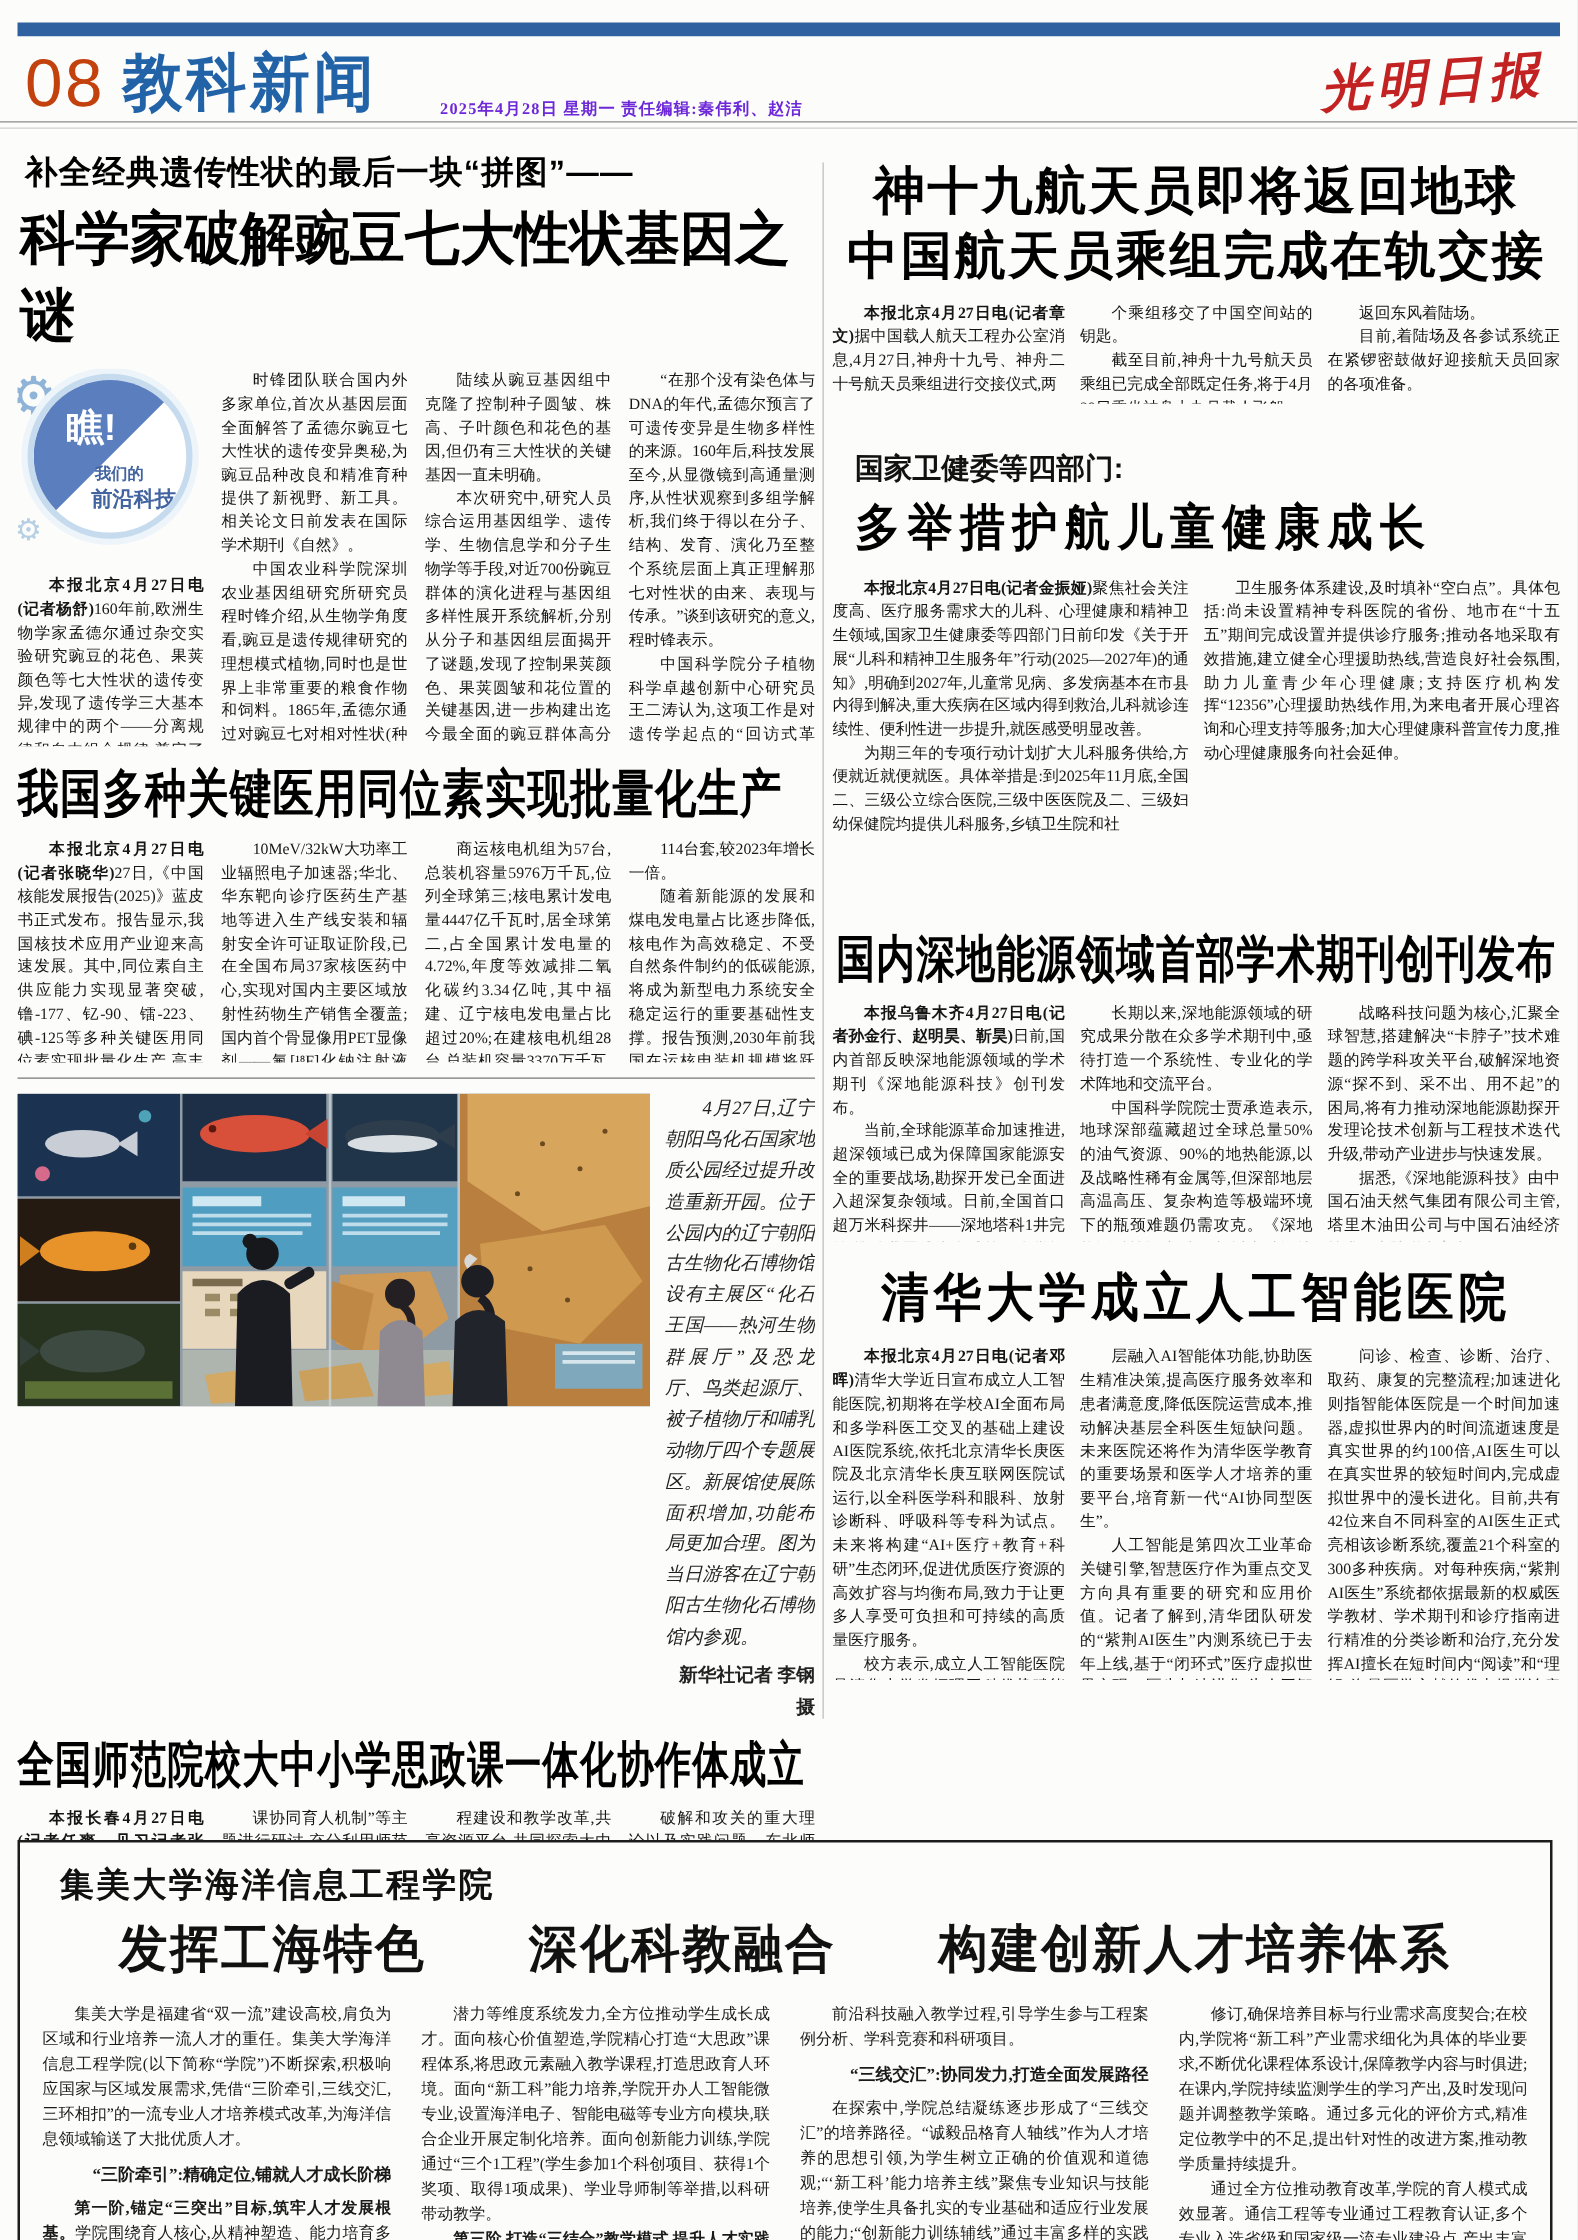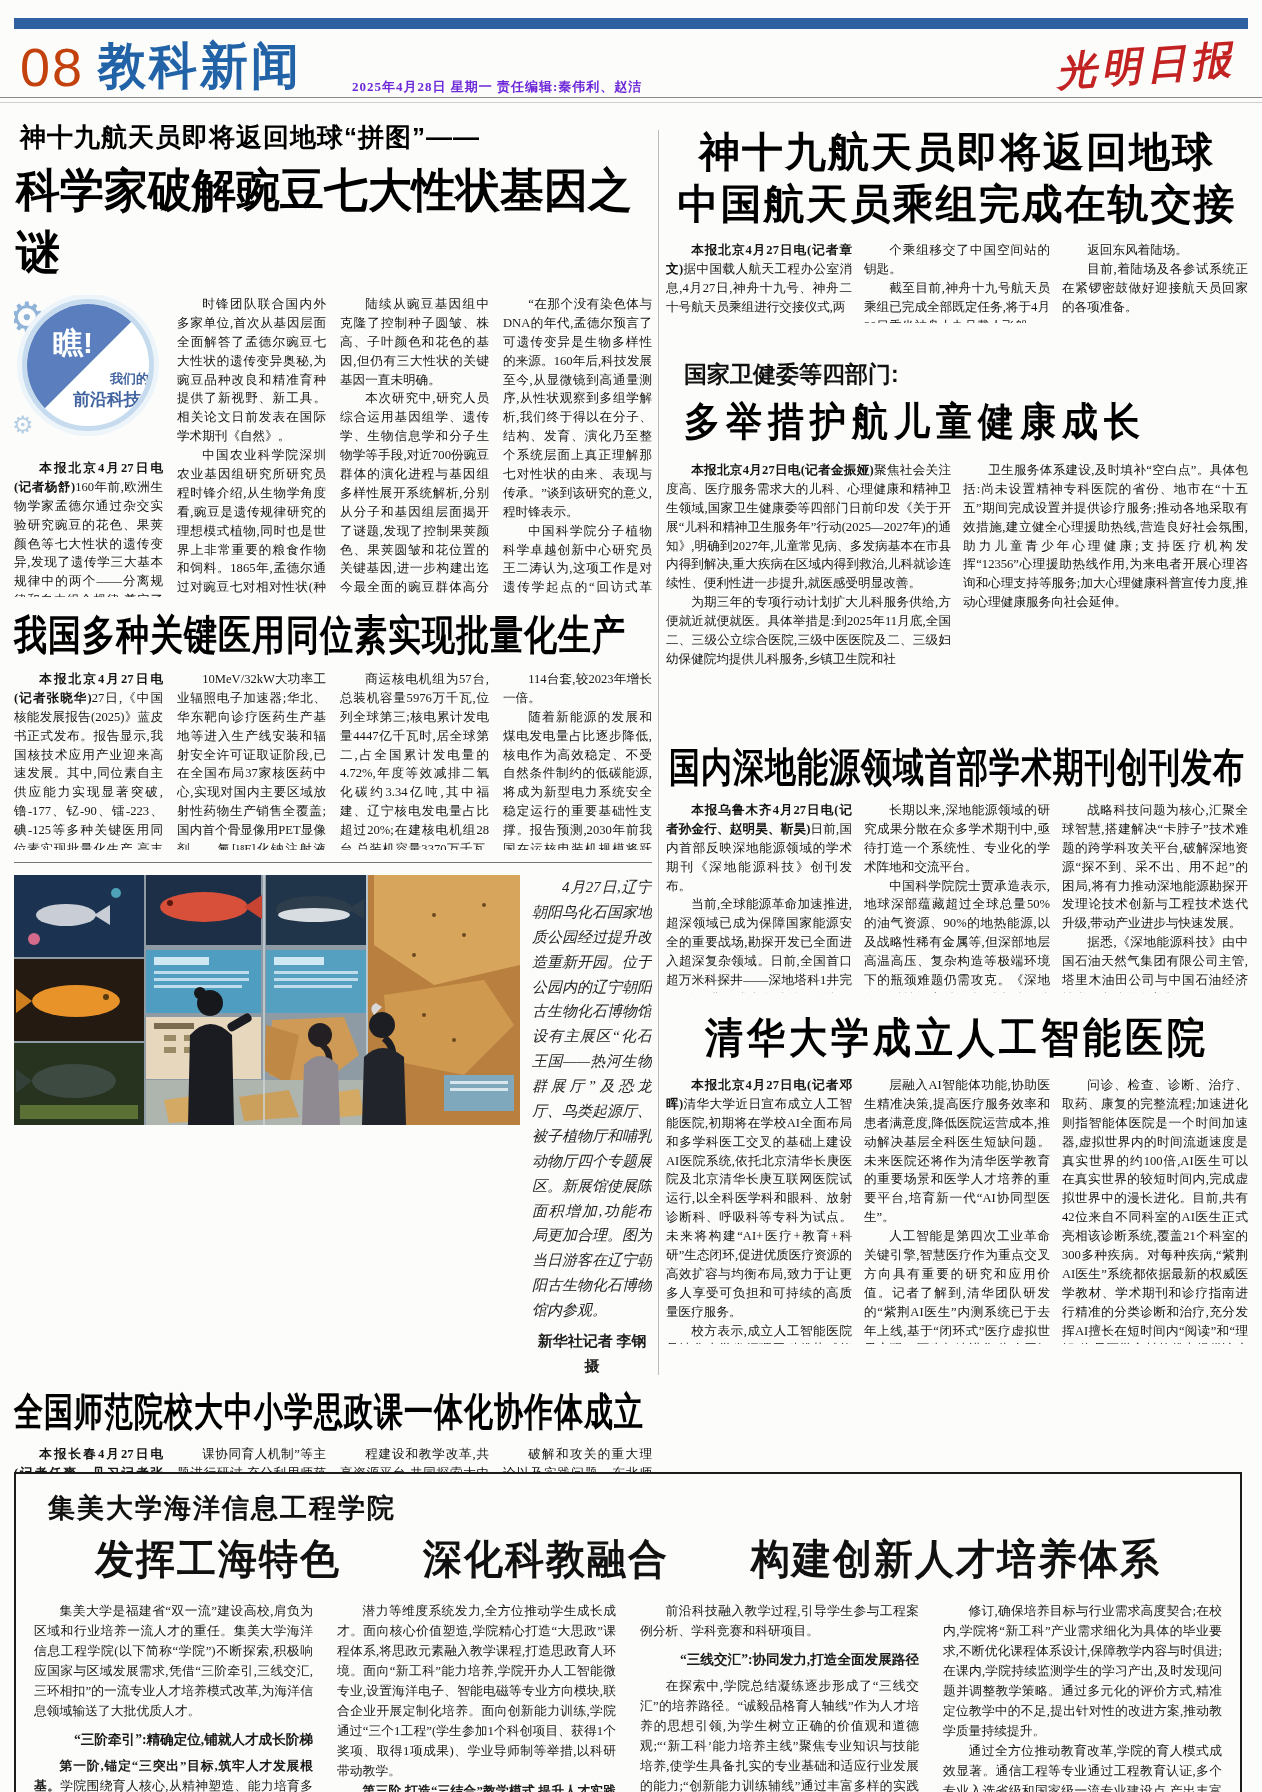--- a/index.html
+++ b/index.html
@@ -31,37 +31,37 @@
   .hl-space{font-size:41px;text-align:center;line-height:1.28;margin:22px 0 10px;letter-spacing:2px;}
   .hl-child{font-size:36px;margin:4px 0 14px 18px;letter-spacing:6px;transform:scaleY(1.1);transform-origin:left;}
   .kick-child{font-family:"Liberation Sans",sans-serif;font-weight:bold;font-size:23px;margin:36px 0 8px 18px;}
   .hl-deep{font-size:31px;text-align:center;margin:24px 0 12px;letter-spacing:1px;transform:scaleY(1.3);}
   .hl-tsin{font-size:38px;text-align:center;margin:20px 0 12px;letter-spacing:4px;transform:scaleY(1.1);}
   
   .cols{display:flex;gap:14px;overflow:hidden;}
   .col{flex:1 1 0;font-size:12.6px;line-height:1.5;text-align:justify;overflow:hidden;color:#151515;}
   .blk-p{margin:0;text-indent:2em;}
   .blk-h{margin:7px 0;font-weight:bold;text-align:right;text-indent:0;}
-  .blk-sig{margin:6px 0 0;text-align:center;text-indent:0;font-weight:bold;}
+  .blk-sig{margin:6px 0 0;text-align:right;text-indent:0;font-weight:bold;}
   .h-art1{height:302px;}
   .h-iso{height:180px;}
   .h-siz{height:168px;}
   .h-space{height:82px;}
   .h-child{height:262px;}
   .h-deep{height:192px;}
   .h-tsin{height:268px;}
   .midrule{border:none;border-top:1px solid #777;margin:12px 0 12px;}
   
   .badge-wrap{position:relative;height:158px;margin-bottom:6px;}
   .badge-circle{position:absolute;left:8px;top:4px;width:122px;height:122px;border-radius:50%;
       background:#fff;border:5px solid #c6dcee;box-shadow:0 0 0 5px #eef5fa;overflow:hidden;}
   .badge-half{position:absolute;inset:0;background:#5b7fbe;clip-path:polygon(0 0,100% 0,0 100%);}
   .badge-qiao{position:absolute;left:26px;top:16px;color:#fff;font-family:"Liberation Sans",sans-serif;
       font-weight:900;font-size:30px;}
-  .badge-sub1{position:absolute;right:0;bottom:38px;color:#41639f;font-weight:bold;font-size:13px;
+  .badge-sub1{position:absolute;right:34px;bottom:38px;color:#41639f;font-weight:bold;font-size:13px;
       font-family:"Liberation Sans",sans-serif;margin-left:48px;}
   .badge-sub2{position:absolute;right:8px;bottom:14px;color:#41639f;font-weight:900;font-size:17px;
       font-family:"Liberation Sans",sans-serif;}
   .gear{position:absolute;color:#8fb4d8;}
   .gear1{left:-6px;top:-8px;font-size:42px;}
   .gear2{left:-2px;bottom:10px;font-size:24px;color:#b7cfe4;}
   
   .photo-row{display:flex;gap:12px;margin-top:2px;}
   .photo-box{width:506px;height:250px;background:#8e9aa4;flex:0 0 auto;}
   .caption{width:120px;font-size:15px;line-height:1.66;font-style:italic;color:#222;text-align:justify;overflow:hidden;}
@@ -88,21 +88,21 @@
   <div class="secname">教科新闻</div>
   <div class="dateline">2025年4月28日 星期一   责任编辑:秦伟利、赵洁</div>
   <div class="masthead">光明日报</div>
   <div class="headrule"></div>
 
   <div class="vdivider"></div>
 
   <div class="left-region">
 
     <div>
-      <div class="kicker">神十九航天员即将返回地球“拼图”——</div>
+      <div class="kicker">补全经典遗传性状的最后一块“拼图”——</div>
       <div class="hl hl-pea">科学家破解豌豆七大性状基因之谜</div>
       <div class="cols h-art1">
         <div class="col">
           <div class="badge-wrap">
             <span class="gear gear1">⚙</span>
             <span class="gear gear2">⚙</span>
             <div class="badge-circle">
               <div class="badge-half"></div>
               <span class="badge-qiao">瞧!</span>
               <span class="badge-sub1">我们的</span>

